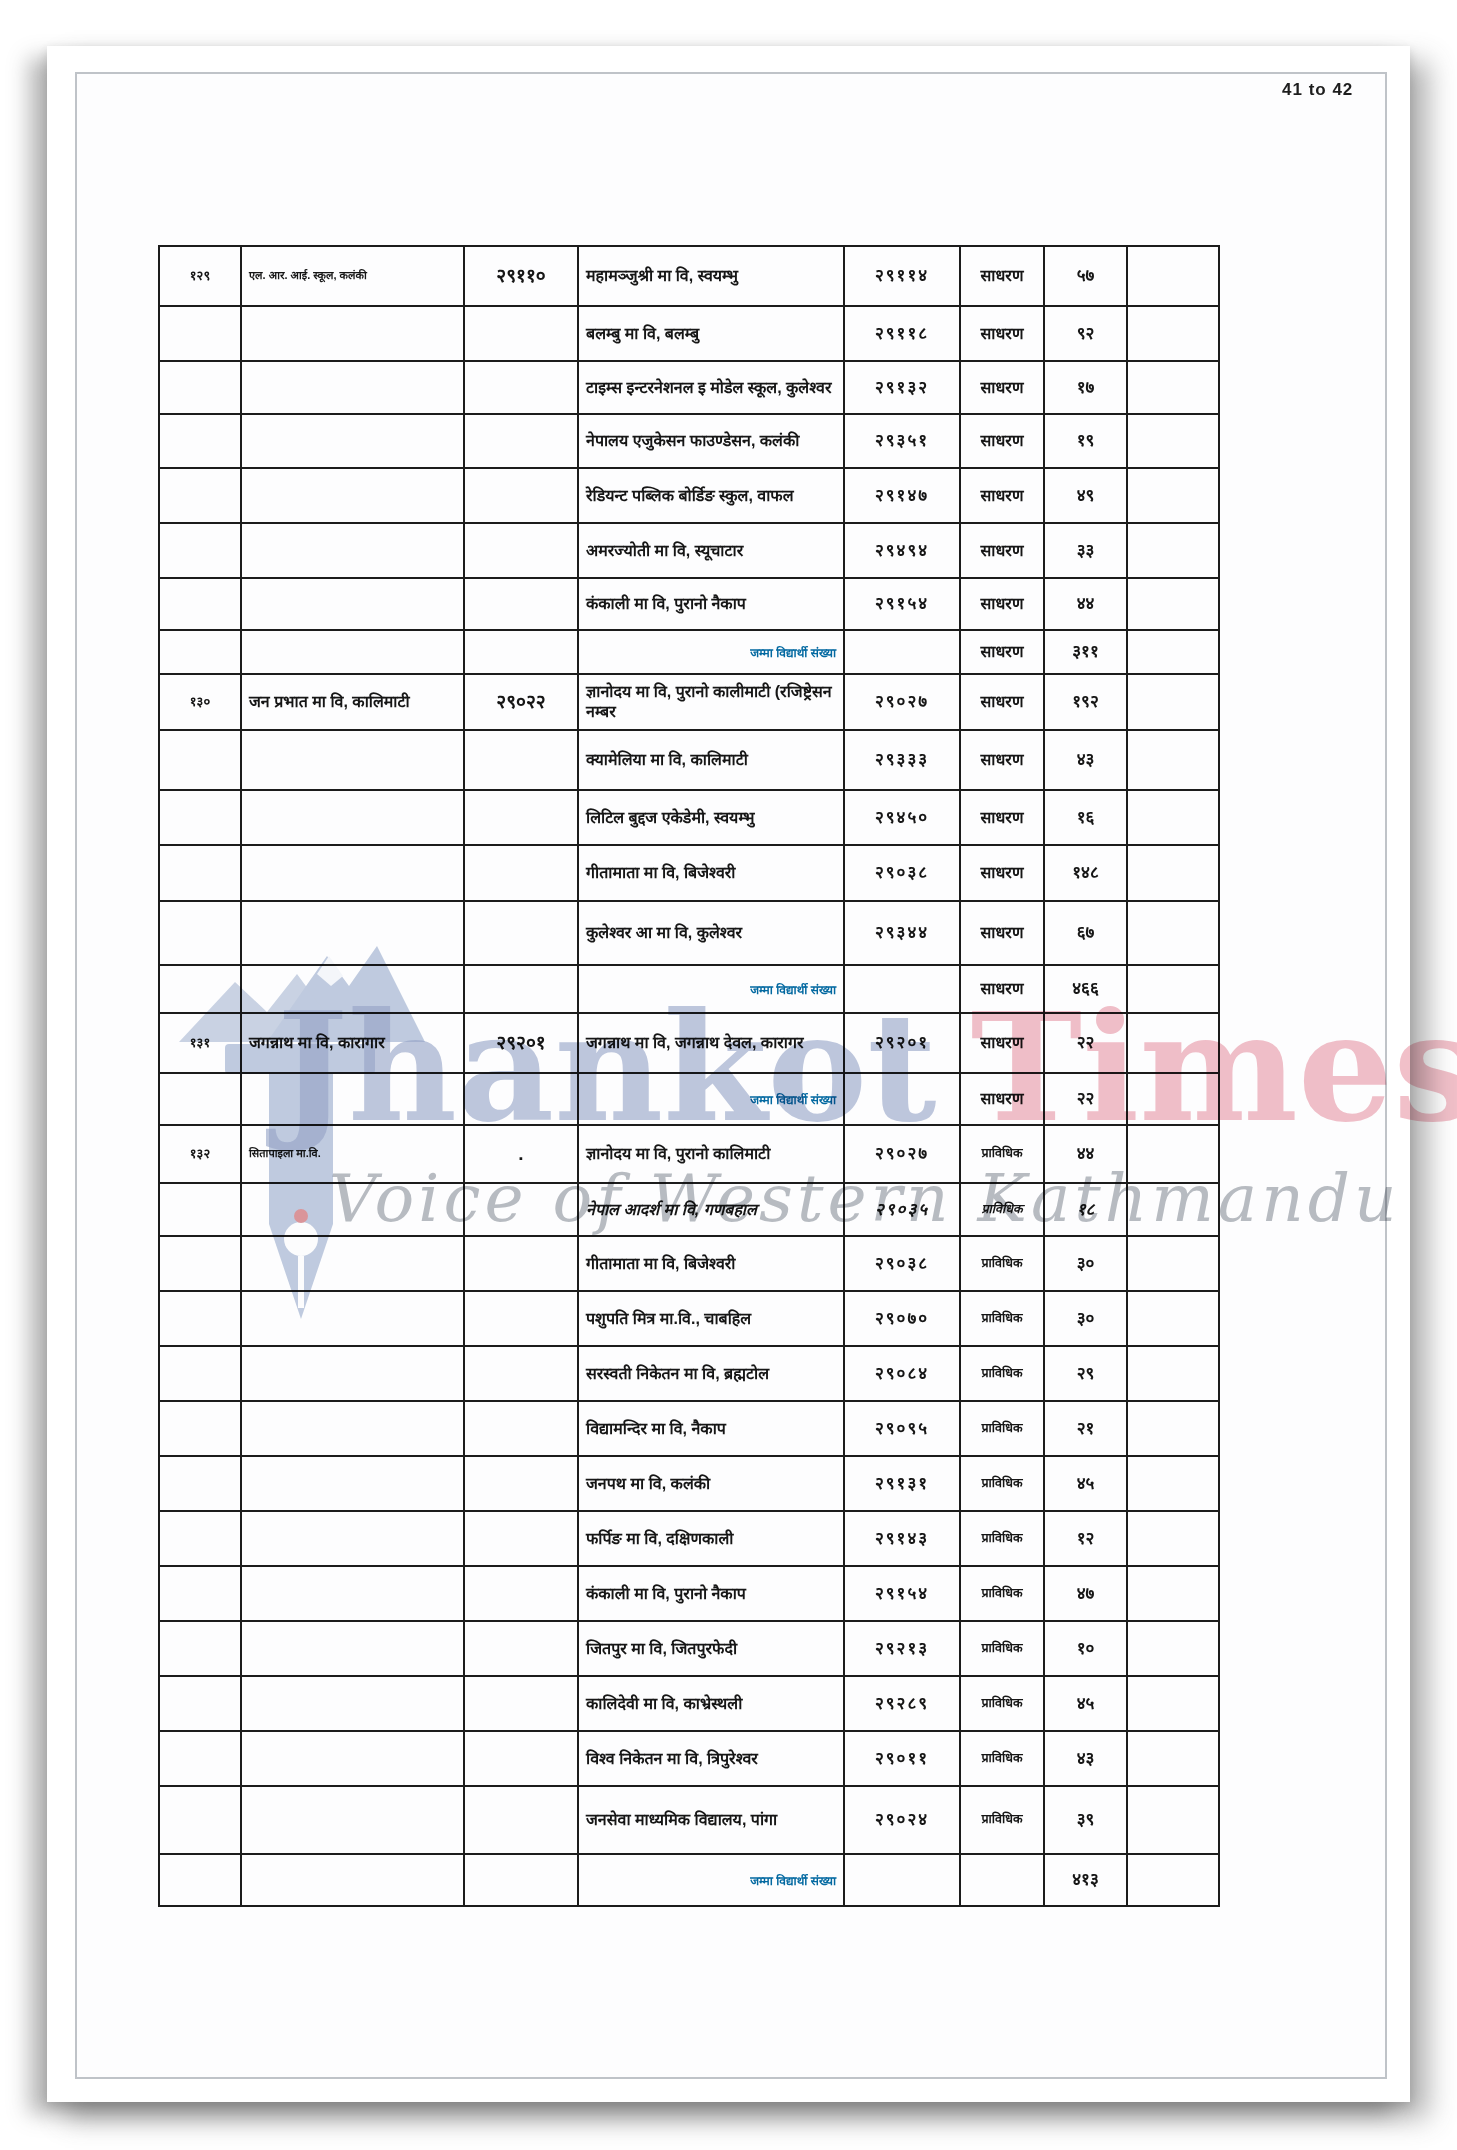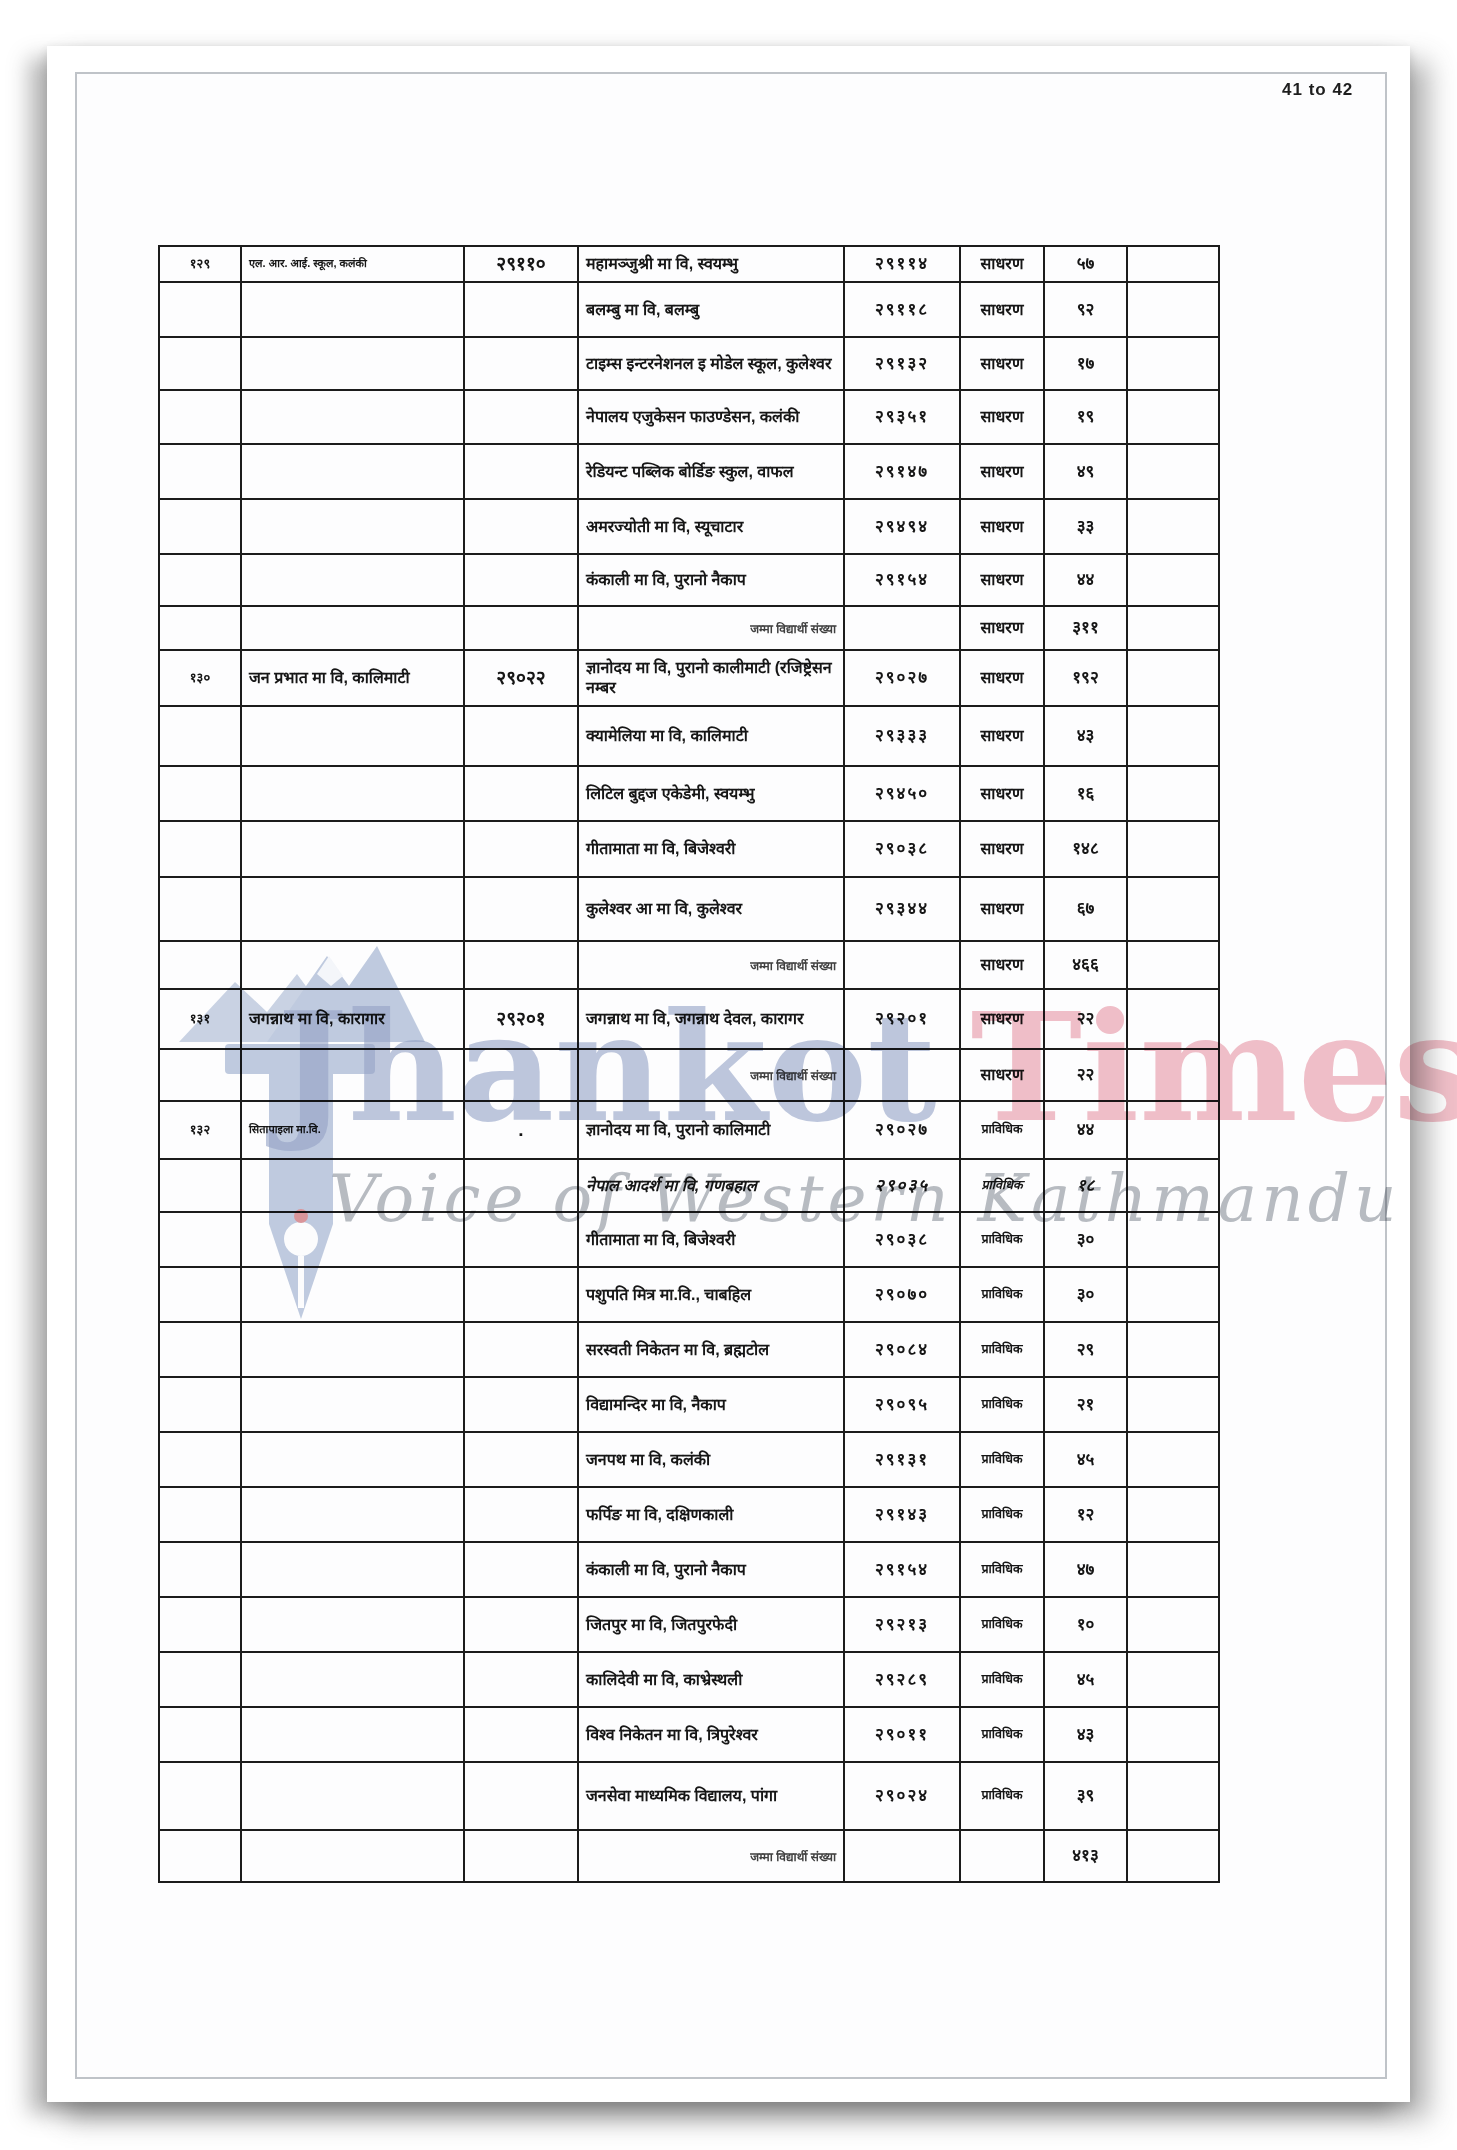--- a/index.html
+++ b/index.html
@@ -39,21 +39,21 @@
   td.c-school{font-size:16px;font-weight:bold;}
   td.c-school.small-text{font-size:11px;font-weight:bold;}
   td.c-code{text-align:center;font-size:19px;font-weight:bold;}
   td.c-name{font-size:16px;font-weight:600;}
   td.c-ncode{text-align:center;font-size:17px;font-weight:600;letter-spacing:2px;}
   td.c-cat{text-align:center;font-size:16px;font-weight:bold;}
   td.c-cat.cat-small{font-size:12.5px;}
   td.c-count{text-align:center;font-size:17px;font-weight:bold;}
   td.c-remark{}
   tr.sum td.c-name{text-align:right;}
-  .sum-label{font-size:12px;font-weight:bold;color:#404040;}
+  .sum-label{font-size:12px;font-weight:bold;color:#0369a1;}
   
   .watermark{
     position:absolute;left:12px;top:0;width:1308px;height:2003px;
     pointer-events:none;mix-blend-mode:multiply;
   }
   .wm-logo{position:absolute;left:88px;top:820px;opacity:0.55;}
   .wm-title{
     position:absolute;left:188px;top:918px;white-space:nowrap;
     font-family:"DejaVu Serif", serif;font-weight:bold;
     font-size:150px;line-height:1;
@@ -80,21 +80,21 @@
         <col style="width:82px">
           <col style="width:223px">
           <col style="width:114px">
           <col style="width:266px">
         <col style="width:116px">
           <col style="width:84px">
           <col style="width:83px">
           <col style="width:92px">
       </colgroup>
       <tbody>
-          <tr class="data" style="height: 36px;">
+          <tr class="data" style="height: 60px;">
     <td class="c-sn">१२९</td>
     <td class="c-school small-text">एल. आर. आई. स्कूल, कलंकी</td>
     <td class="c-code">२९११०</td>
     <td class="c-name">महामञ्जुश्री मा वि, स्वयम्भु</td>
     <td class="c-ncode">२९११४</td>
     <td class="c-cat">साधरण</td>
     <td class="c-count">५७</td>
     <td class="c-remark"></td>
   </tr>
           <tr class="data" style="height: 55px;">

